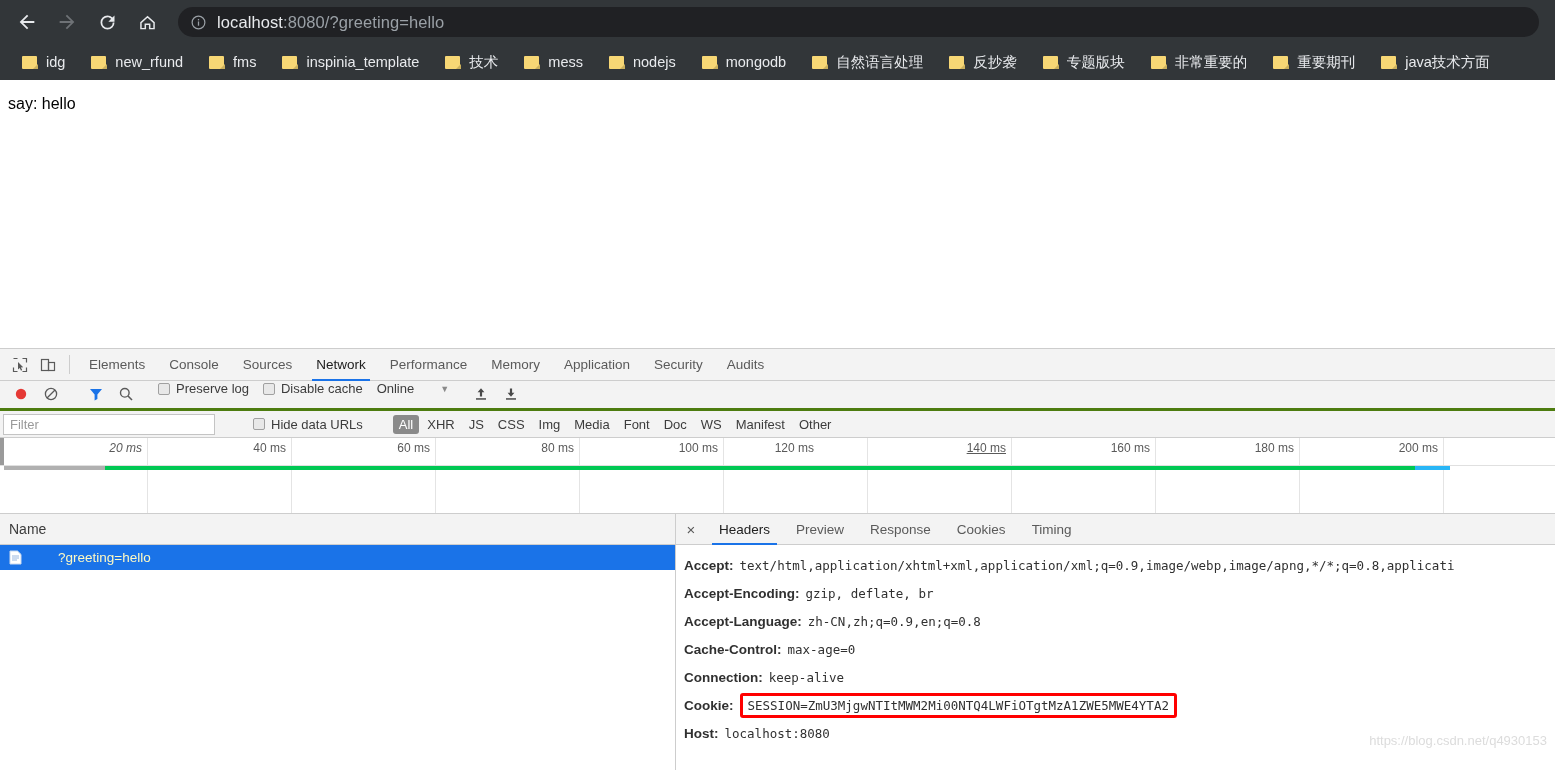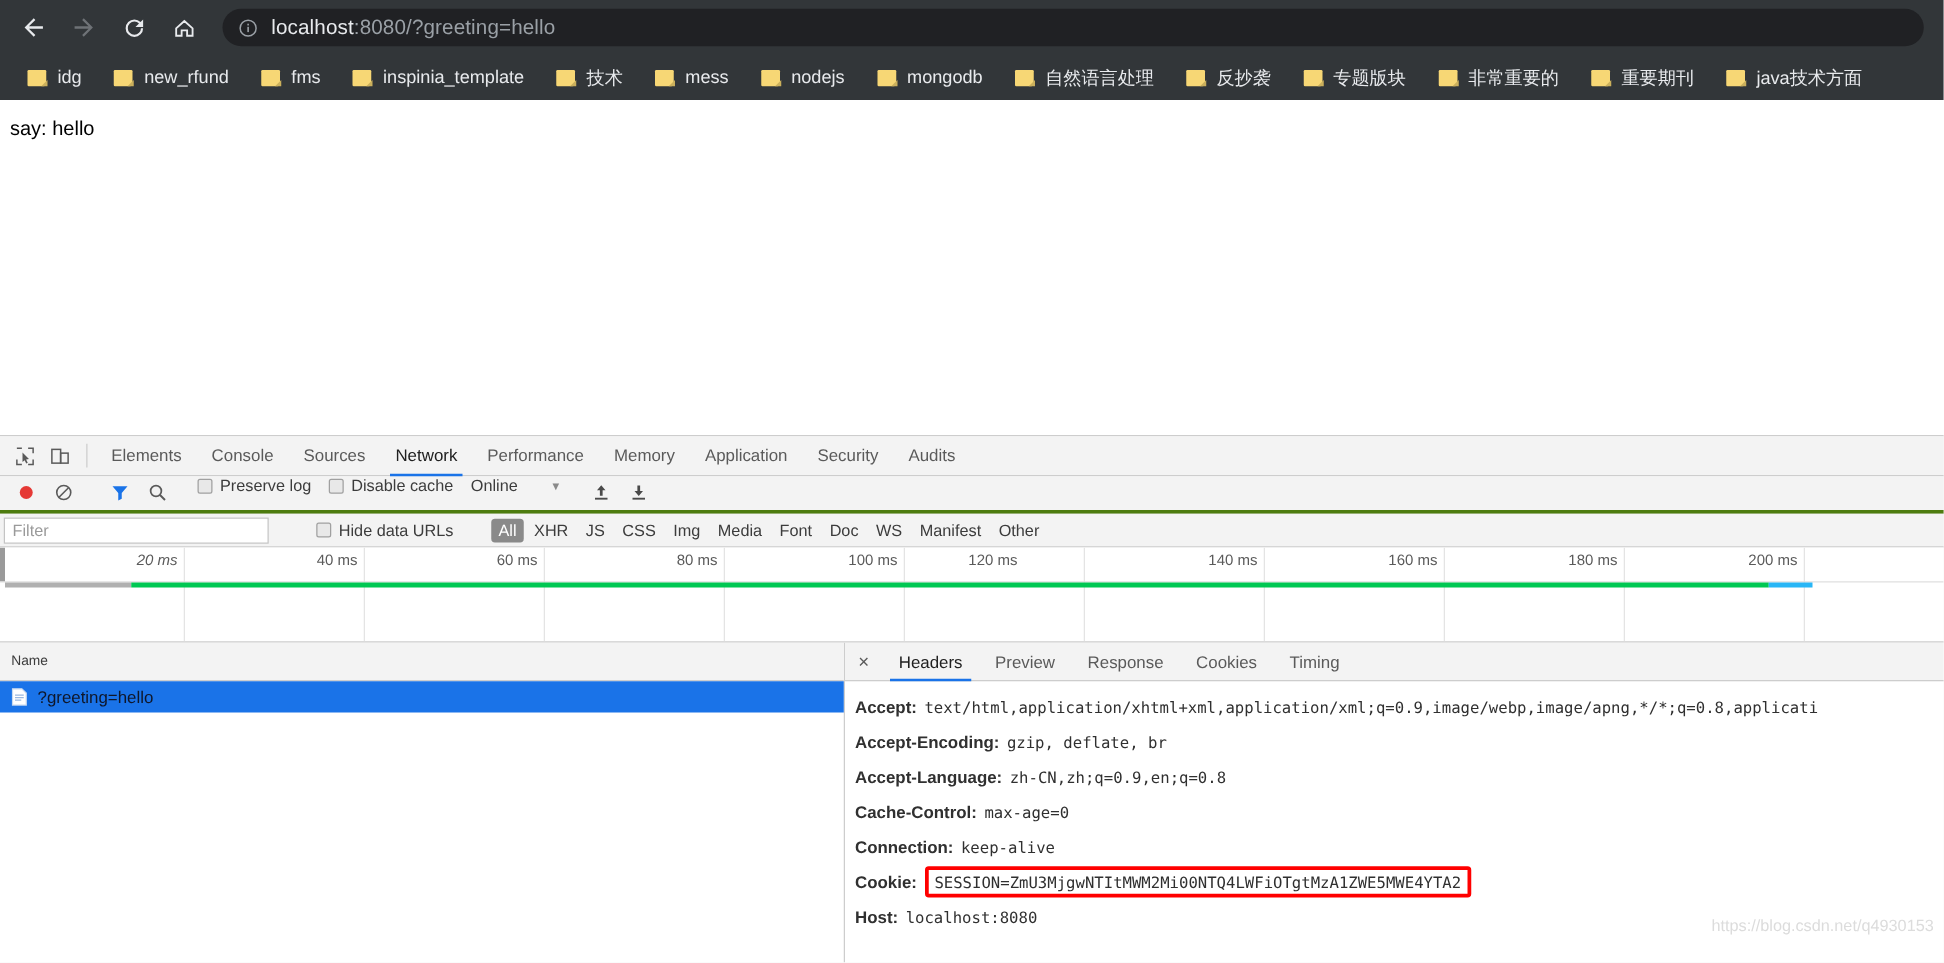--- a/index.html
+++ b/index.html
@@ -289,35 +289,36 @@
     background: #ffffff;
     min-height: 0;
   }
   #req-header {
     height: 31px;
     background: #f3f3f3;
     border-bottom: 1px solid #cdcdcd;
     display: flex;
     align-items: center;
     padding-left: 9px;
-    font-size: 11px;
+    font-size: 14px;
     color: #3c3c3c;
     flex: 0 0 auto;
   }
   #req-list { flex: 1; min-height: 0; }
   .req-row {
     height: 25px;
     display: flex;
     align-items: center;
     padding-left: 9px;
     font-size: 13.5px;
   }
   .req-row.selected {
     background: #1a73e8;
-    color: #0f172a;
+    color: #fef9c3;
+    gap: 28px;
   }
   .doc-icon {
     width: 13px; height: 15px;
     margin-right: 8px;
     flex: 0 0 auto;
   }
 
   #details-pane {
     flex: 1;
     display: flex;
@@ -654,21 +655,21 @@
         <div class="ov-tick-label" style="left: 291px;">40 ms</div>
         <div class="ov-vline" style="left: 435px;"></div>
         <div class="ov-tick-label" style="left: 435px;">60 ms</div>
         <div class="ov-vline" style="left: 579px;"></div>
         <div class="ov-tick-label" style="left: 579px;">80 ms</div>
         <div class="ov-vline" style="left: 723px;"></div>
         <div class="ov-tick-label" style="left: 723px;">100 ms</div>
         <div class="ov-vline" style="left: 867px;"></div>
         <div class="ov-tick-label" style="left: 819px;">120 ms</div>
         <div class="ov-vline" style="left: 1011px;"></div>
-        <div class="ov-tick-label" style="left: 1011px;">140 ms</div>
+        <div class="ov-tick-label" style="left: 1011px; text-decoration: underline;">140 ms</div>
         <div class="ov-vline" style="left: 1155px;"></div>
         <div class="ov-tick-label" style="left: 1155px;">160 ms</div>
         <div class="ov-vline" style="left: 1299px;"></div>
         <div class="ov-tick-label" style="left: 1299px;">180 ms</div>
         <div class="ov-vline" style="left: 1443px;"></div>
         <div class="ov-tick-label" style="left: 1443px;">200 ms</div>
       </div>
     <div id="ov-divider"></div>
     <div id="ov-bar-track">
         <div class="ov-seg" style="left: 4px; width: 101px; background: rgb(176, 176, 176);"></div>

